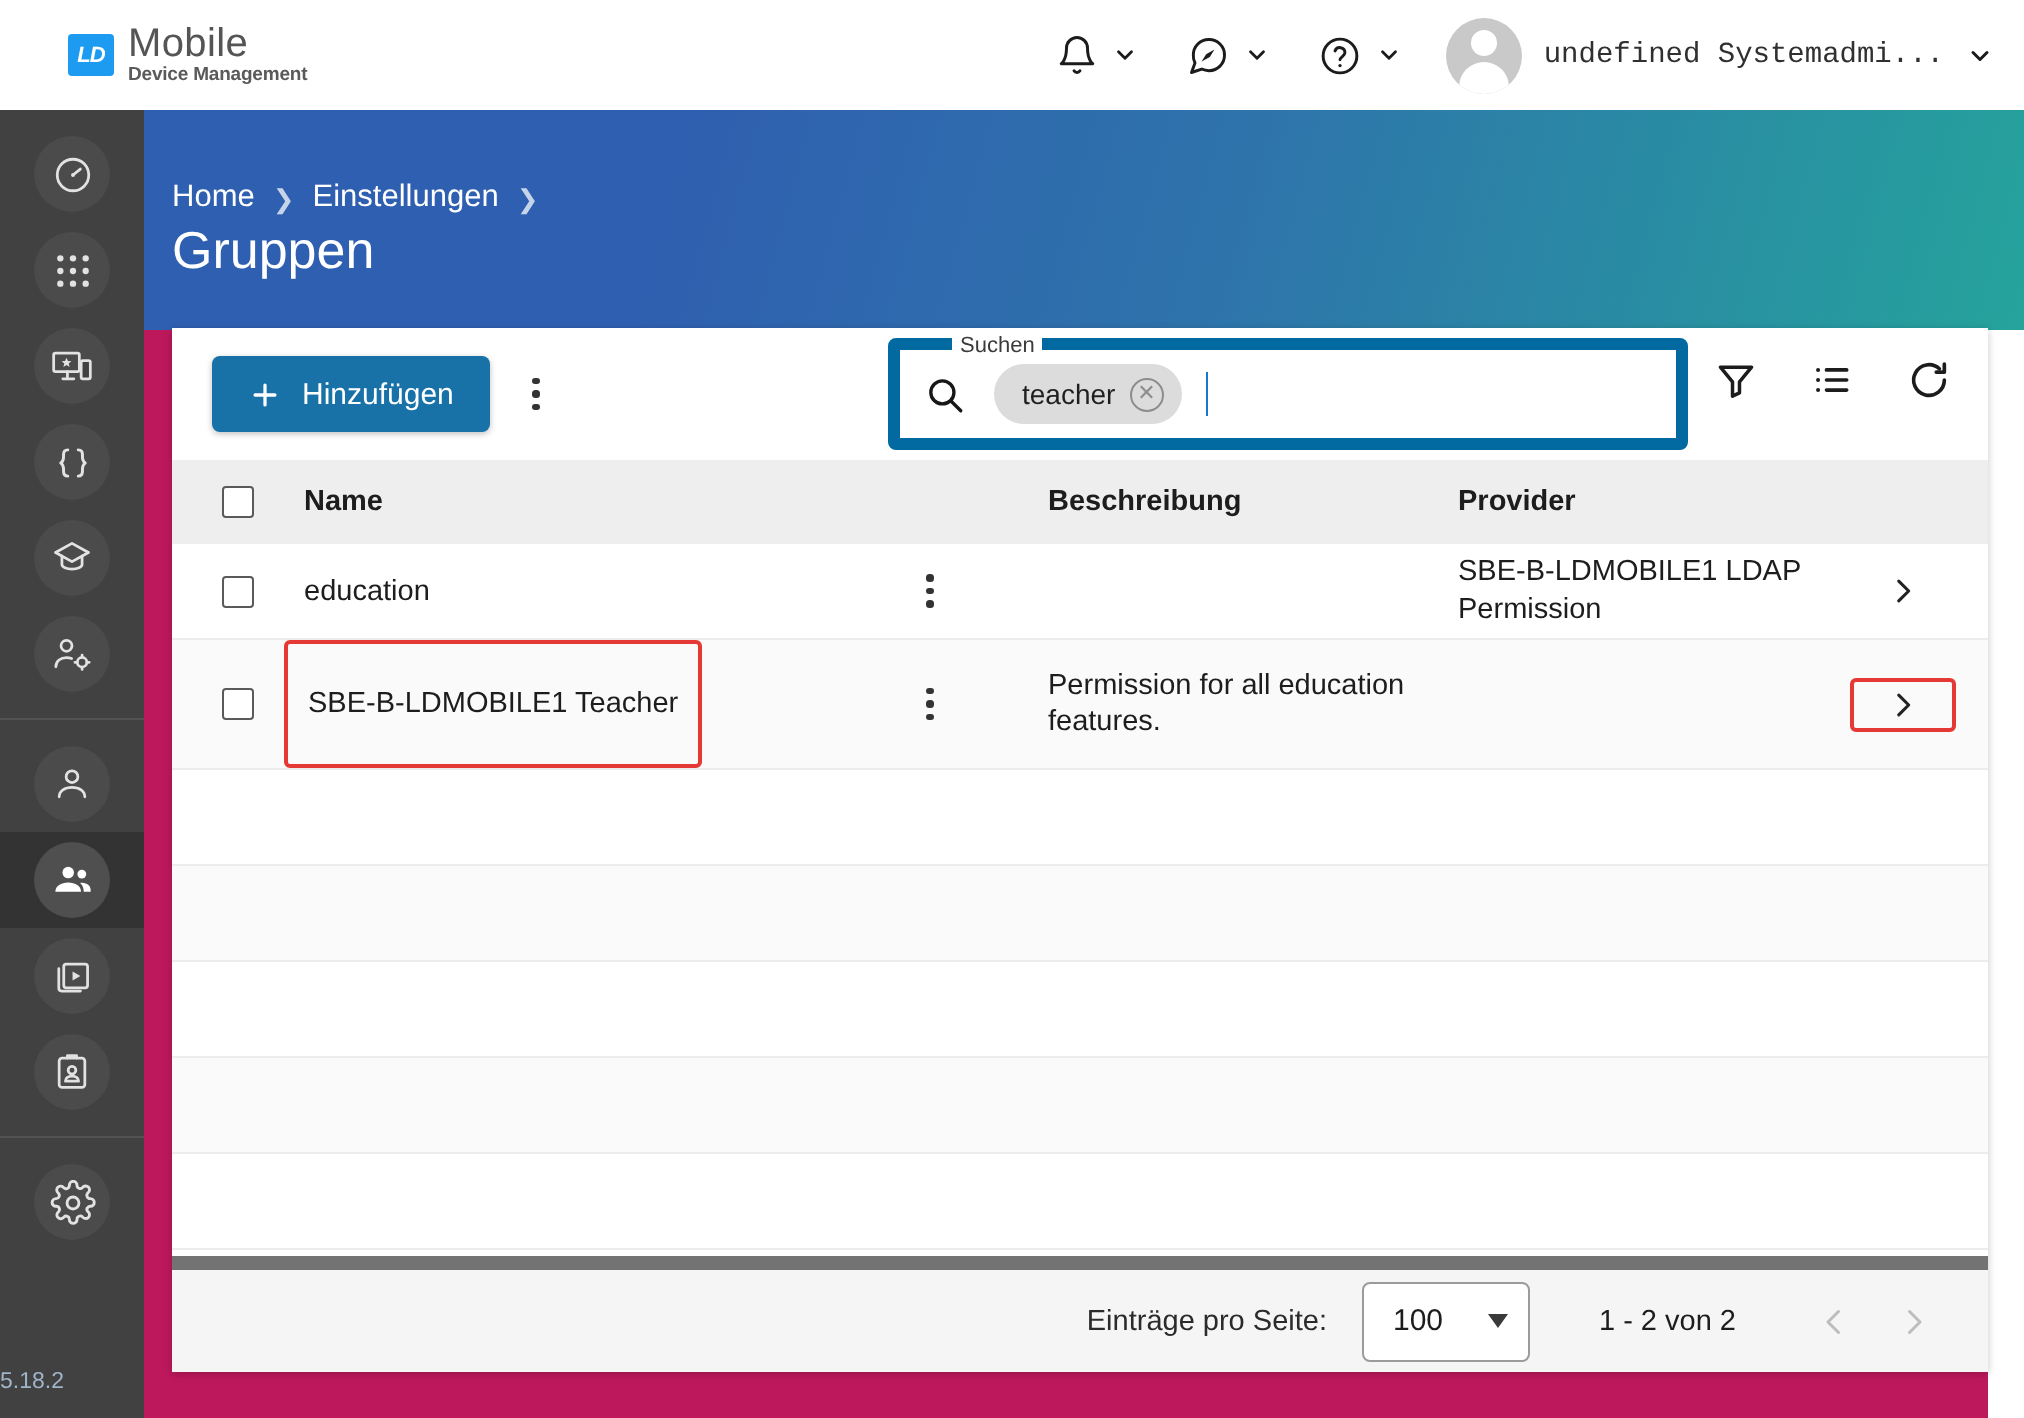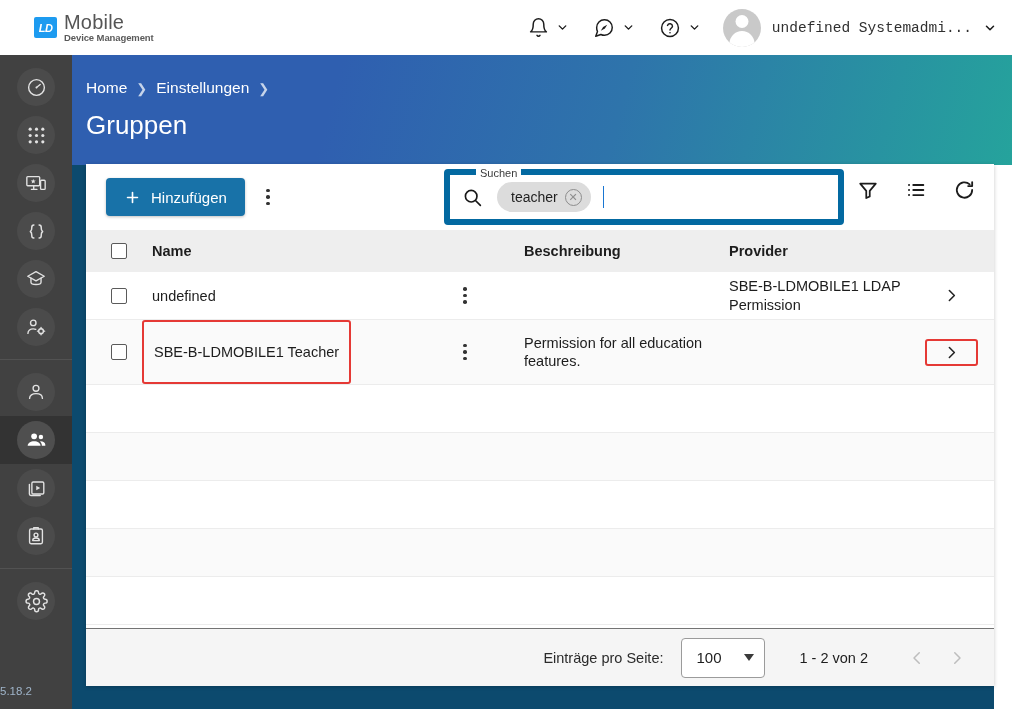--- a/index.html
+++ b/index.html
@@ -2,21 +2,21 @@
 <html><head>
 <meta charset="utf-8">
 <style>
   * { box-sizing: border-box; margin: 0; padding: 0; }
   html, body {
     width: 1012px; height: 709px;
     background: #ffffff;
     font-family: "Liberation Sans", sans-serif;
     overflow: hidden;
   }
-  #app { position: relative; width: 994px; height: 709px; background:#0c4a6e; }
+  #app { position: relative; width: 994px; height: 709px; background:#be185d; }
 
   
   .topbar {
     position: absolute; left: 0; top: 0; width: 1012px; height: 55px;
     background: #ffffff; display: flex; align-items: center;
   }
   .logo-wrap { display: flex; align-items: center; margin-left: 34px; gap: 7px; }
   .logo-mark {
     width: 23px; height: 21px; background: #1d9bf0; border-radius: 2px;
     display: flex; align-items: center; justify-content: center;
@@ -69,21 +69,21 @@
     position: absolute; bottom: 12px; left: 0; width: 72px; 
     font-size: 11.5px; color: #9fb4c9;
   }
 
   
   .banner {
     position: absolute; left: 72px; top: 55px; width: 940px; height: 110px;
     background: linear-gradient(105deg, #2f5fb0 0%, #2f5fb0 28%, #2e74ab 58%, #25a39c 100%);
   }
   .crumbs {
-    position: absolute; left: 86px; top: 79px; display: flex; align-items: center; gap: 9px;
+    position: absolute; left: 86px; top: 90px; display: flex; align-items: center; gap: 9px;
     font-size: 15.5px; color: #d5e0f0;
   }
   .crumbs a { color: #ffffff; text-decoration: none; cursor: pointer; }
   .crumb-sep { color: #c6d4ea; font-size: 13px; }
   .page-title {
     position: absolute; left: 86px; top: 110px; font-size: 26px; color: #ffffff; font-weight: 400;
   }
 
   
   .card {
@@ -156,21 +156,21 @@
     display: inline-block; margin-left: -10px;
   }
   .hl-arrow {
     border: 2.5px solid #e53935; border-radius: 3px; padding: 3px 16px;
     display: flex; align-items: center; justify-content: center; cursor: pointer;
   }
 
   
   .tfoot {
     height: 58px; background: #f5f5f5; display: flex; align-items: center; justify-content: flex-end;
-    gap: 18px; padding-right: 22px; flex: none; border-top: 1px solid #737373;
+    gap: 18px; padding-right: 22px; flex: none; border-top: 7px solid #737373;
   }
   .foot-label { font-size: 14.5px; color: #2b2b2b; }
   .per-page {
     width: 84px; height: 40px; border: 1px solid #9b9b9b; border-radius: 4px; background:#ffffff;
     display: flex; align-items: center; justify-content: space-between; padding: 0 10px 0 14px;
     font-size: 15px; color: #1d1d1d; cursor: pointer;
   }
   .tri-down { width:0; height:0; border-left:5.5px solid transparent; border-right:5.5px solid transparent; border-top:7px solid #3a3a3a; }
   .range { font-size: 14.5px; color: #1d1d1d; margin-left: 16px; }
   .pager { display: flex; gap: 22px; margin-left: 22px; margin-right: 6px; }
@@ -449,21 +449,21 @@
       <div class="c-arrow"></div>
     </div>
 
     <div class="tbody">
 
       <div class="row odd">
         <div class="c-check">
           <span class="chk"></span>
         </div>
         <div class="c-name">
-          <span>undefined</span>
+          <span>education</span>
         </div>
         <div class="c-kebab">
           <span class="kebab">
               <i></i>
               <i></i>
               <i></i>
             </span>
         </div>
         <div class="c-desc"></div>
         <div class="c-prov">SBE-B-LDMOBILE1 LDAP Permission</div>

